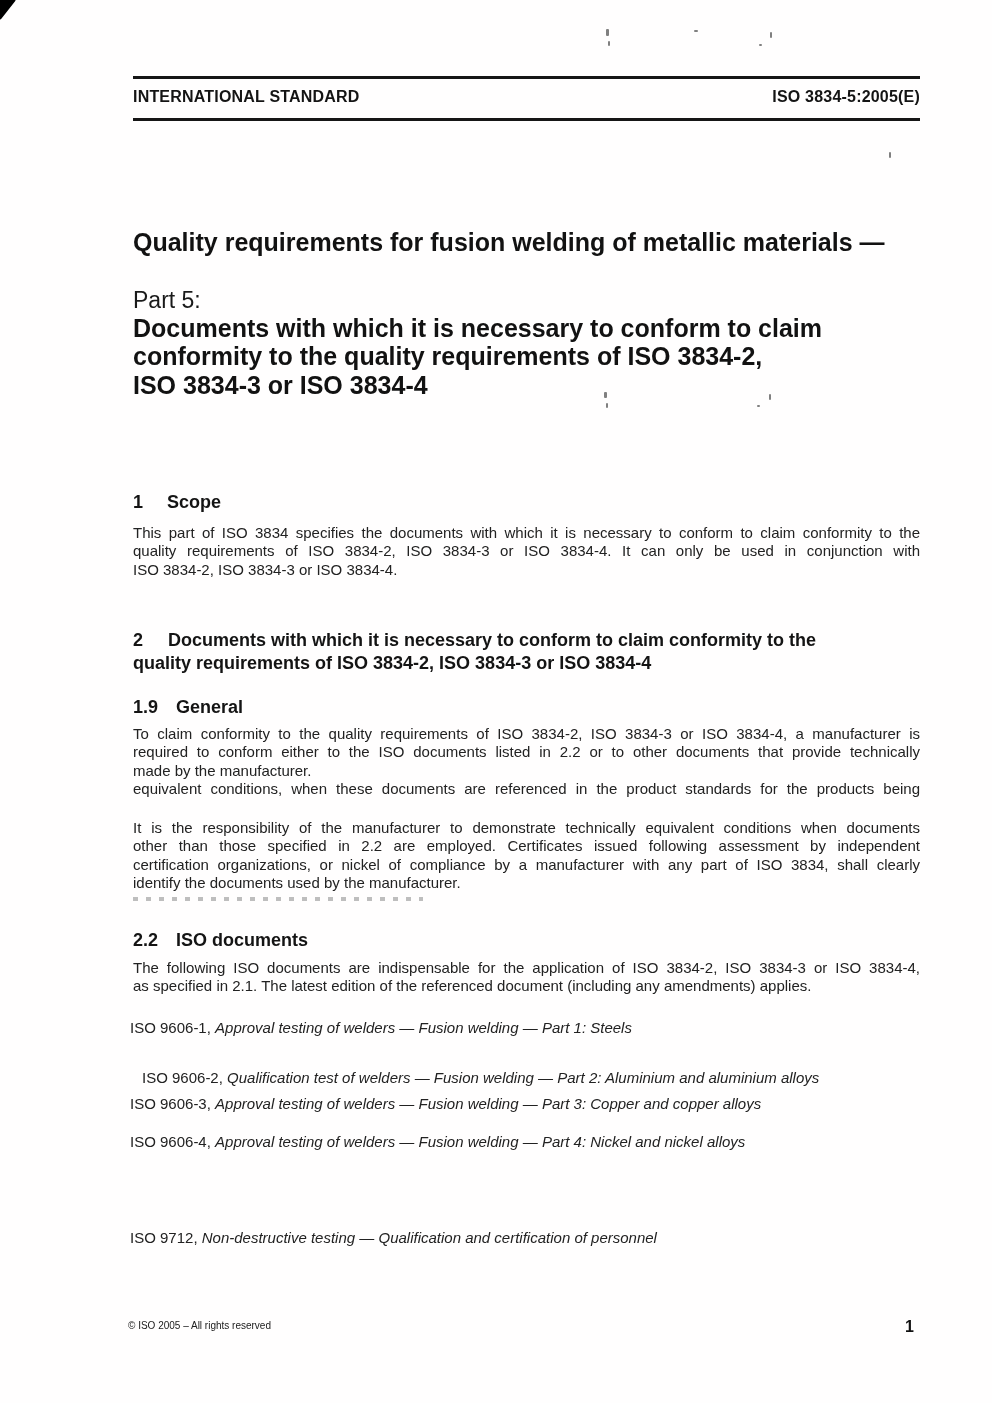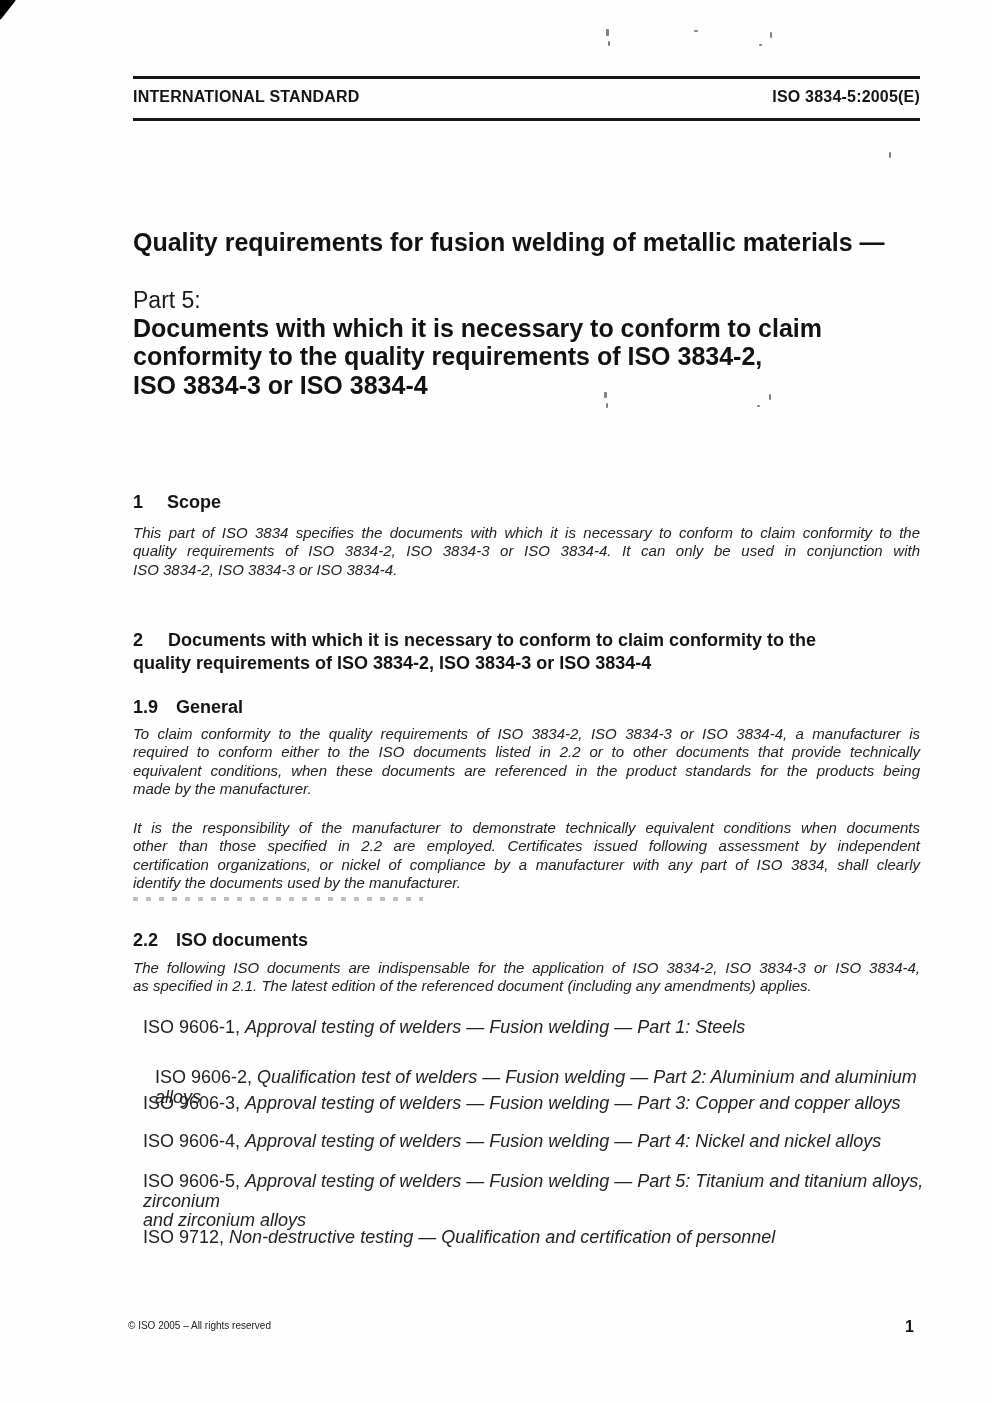--- a/index.html
+++ b/index.html
@@ -31,26 +31,26 @@
 
   
   .h-sec { position:absolute; left:133px; width:787px;
     font-size:18px; font-weight:bold; color:#141414; line-height:23px;margin-top:9px; }
   .num  { display:inline-block; width:34px; }
   .num-sub { display:inline-block; width:43px; }
 
   
   .para { position:absolute; left:133px; width:787px;
     font-size:15px; line-height:18.4px; color:#222; }
-  .jline { text-align: justify; text-align-last: justify; font-style: italic; }
+  .jline { text-align: justify; text-align-last: justify; }
   .jline.last { text-align-last: left; }
 
   
-  .ref { position:absolute; left:143px; width:800px;
-    font-size:18px; line-height:19.5px; color:#222; }
+  .ref { position:absolute; left:130px; width:800px;
+    font-size:15px; line-height:19.5px; color:#222; }
   .ref i { font-style: italic; }
 
   
   .footer-copy { position:absolute; left:128px; top:1320px;
     font-size:10px; color:#202020; }
   .footer-page { position:absolute; right:78px; top:1318px;
     font-size:16px; font-weight:bold; color:#111; }
 
   
   .corner-mark { position:absolute; left:-6px; top:-8px; width:16px; height:26px;
@@ -107,22 +107,22 @@
     </div>
     <div>quality requirements of ISO 3834-2, ISO 3834-3 or ISO 3834-4</div>
   </div>
 
   <div class="h-sec" style="top:687px;">
     <span class="num-sub">1.9</span><span>General</span>
   </div>
   <div class="para" style="top:725px;">
     <div class="jline">To claim conformity to the quality requirements of ISO 3834-2, ISO 3834-3 or ISO 3834-4, a manufacturer is</div>
     <div class="jline">required to conform either to the ISO documents listed in 2.2 or to other documents that provide technically</div>
+    <div class="jline last">made by the manufacturer.</div>
     <div class="jline">equivalent conditions, when these documents are referenced in the product standards for the products being</div>
-    <div class="jline last">made by the manufacturer.</div>
   </div>
   <div class="para" style="top:819px;">
     <div class="jline">It is the responsibility of the manufacturer to demonstrate technically equivalent conditions when documents</div>
     <div class="jline">other than those specified in 2.2 are employed. Certificates issued following assessment by independent</div>
     <div class="jline">certification organizations, or nickel of compliance by a manufacturer with any part of ISO 3834, shall clearly</div>
     <div class="jline last">identify the documents used by the manufacturer.</div>
   </div>
   <div class="ghost-line"></div>
 
   <div class="h-sec" style="top:920px;">
@@ -130,23 +130,18 @@
   </div>
   <div class="para" style="top:959px;">
     <div class="jline">The following ISO documents are indispensable for the application of ISO 3834-2, ISO 3834-3 or ISO 3834-4,</div>
     <div class="jline last">as specified in 2.1. The latest edition of the referenced document (including any amendments) applies.</div>
   </div>
 
   <p class="ref" style="top:1018px; margin:0;"><span>ISO 9606-1,</span> <i>Approval testing of welders — Fusion welding — Part 1: Steels</i></p>
   <p class="ref" style="top:1056px; margin:12px;"><span>ISO 9606-2,</span> <i>Qualification test of welders — Fusion welding — Part 2: Aluminium and aluminium alloys</i></p>
   <p class="ref" style="top:1094px; margin:0;"><span>ISO 9606-3,</span> <i>Approval testing of welders — Fusion welding — Part 3: Copper and copper alloys</i></p>
   <p class="ref" style="top:1132px; margin:0;"><span>ISO 9606-4,</span> <i>Approval testing of welders — Fusion welding — Part 4: Nickel and nickel alloys</i></p>
-  <p class="ref" style="top:1172px; margin:0;">
-    <span><span>ISO 9606-5,</span> <i>Approval testing of welders — Fusion welding — Part 5: Titanium and titanium alloys, zirconium</i></span>
-    <br>
-    <i>and zirconium alloys</i>
-  </p>
   <p class="ref" style="top:1228px; margin:0;"><span>ISO 9712,</span> <i>Non-destructive testing — Qualification and certification of personnel</i></p>
 
   <div class="footer-copy">© ISO 2005 – All rights reserved</div>
   <div class="footer-page">1</div>
 
 </div>
 
 </body></html>

